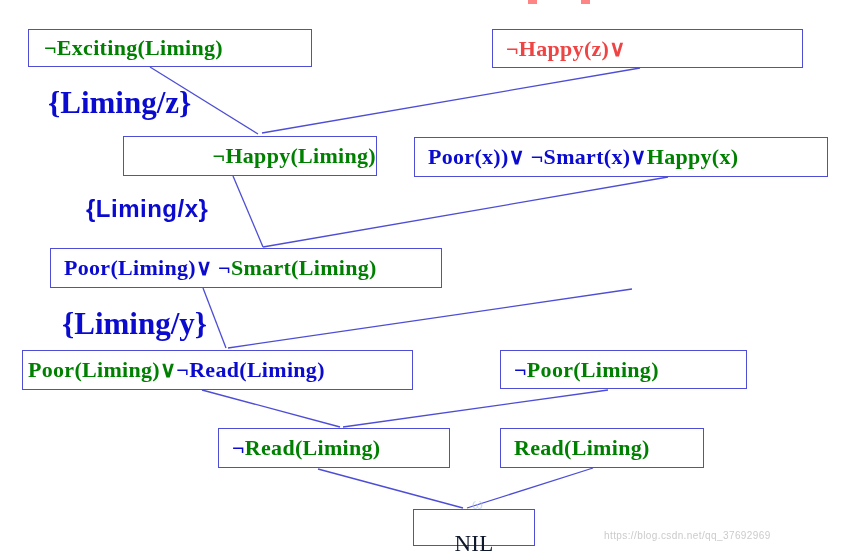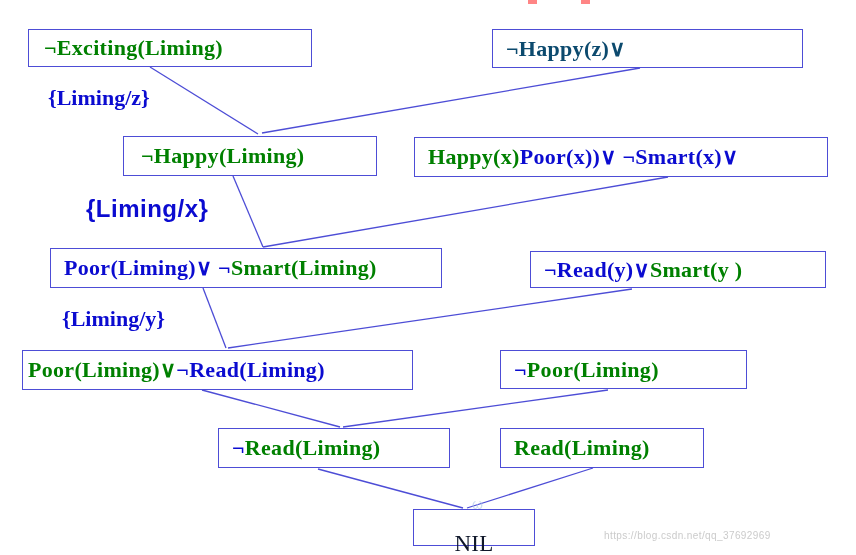--- a/index.html
+++ b/index.html
@@ -10,21 +10,21 @@
   svg.lines{position:absolute;left:0;top:0;width:856px;height:555px;pointer-events:none;}
   svg.lines line{stroke:var(--border-blue,#4d4dd6);stroke-width:1.3;}
   .node{
     position:absolute;display:flex;align-items:center;box-sizing:border-box;
     background:#fff;border:1.5px solid var(--border-blue,#4d4dd6);
     padding-left:13px;white-space:nowrap;
     font-weight:bold;font-size:22px;letter-spacing:.3px;
   }
   .node.center{justify-content:center;padding-left:0;font-weight:normal;font-size:23px;}
   .subst{position:absolute;font-weight:bold;color:#0b0bd0;white-space:nowrap;}
-  .subst.serif{font-family:"Liberation Serif",serif;font-size:22px;}
+  .subst.serif{font-family:"Liberation Serif",serif;font-size:31px;}
   .subst.sans{font-family:"Liberation Sans",sans-serif;font-size:24px;letter-spacing:.5px;}
   .red-artifact{position:absolute;top:0;height:4px;width:9px;background:#ff8585;}
   .watermark{
     position:absolute;left:604px;top:530px;
     font-family:"Liberation Sans",sans-serif;font-size:10px;
     color:#cbcbcb;letter-spacing:.4px;white-space:nowrap;
   }
   .wm-glyph{
     position:absolute;left:472px;top:496px;
     font-family:"Liberation Sans",sans-serif;font-size:14px;color:#a9c4ea;opacity:.6;
@@ -48,42 +48,38 @@
     <line x1="593" y1="468" x2="467" y2="508"></line>
   </svg>
 
   <div class="red-artifact" style="left:528px;"></div>
   <div class="red-artifact" style="left:581px;"></div>
 
   <div class="node" style="left:28px;top:29px;width:284px;height:38px;padding-left:15px;">
     <span class="seg" style="color: rgb(0, 128, 0);">¬Exciting(Liming)</span>
   </div>
   <div class="node" style="left:492px;top:29px;width:311px;height:39px;">
-    <span class="seg" style="color: #0c4a6e;">¬Happy(z)∨</span>
+    <span class="seg" style="color: #ef4444;">¬Happy(z)∨</span>
   </div>
 
   <div class="subst serif" style="left:48px;top:85px;">{Liming/z}</div>
 
-  <div class="node" style="left:123px;top:136px;width:254px;height:40px;padding-left:17px;">
+  <div class="node" style="left:123px;top:136px;width:254px;height:40px;padding-left:17px;justify-content:flex-end;">
     <span class="seg" style="color: rgb(0, 128, 0);">¬Happy(Liming)</span>
   </div>
   <div class="node" style="left:414px;top:137px;width:414px;height:40px;">
+    <span class="seg" style="color: rgb(11, 11, 208);">Poor(x))∨ ¬Smart(x)∨</span>
     <span class="seg" style="color: rgb(0, 128, 0);">Happy(x)</span>
-    <span class="seg" style="color: rgb(11, 11, 208);">Poor(x))∨ ¬Smart(x)∨</span>
   </div>
 
   <div class="subst sans" style="left:86px;top:195px;">{Liming/x}</div>
 
   <div class="node" style="left:50px;top:248px;width:392px;height:40px;">
     <span class="seg" style="color: rgb(11, 11, 208);">Poor(Liming)∨ ¬</span>
     <span class="seg" style="color: rgb(0, 128, 0);">Smart(Liming)</span>
-  </div>
-  <div class="node" style="left:530px;top:251px;width:296px;height:37px;">
-    <span class="seg" style="color: rgb(11, 11, 208);">¬Read(y)∨</span>
-    <span class="seg" style="color: rgb(0, 128, 0);">Smart(y )</span>
   </div>
 
   <div class="subst serif" style="left:62px;top:306px;">{Liming/y}</div>
 
   <div class="node" style="left:22px;top:350px;width:391px;height:40px;padding-left:5px;">
     <span class="seg" style="color: rgb(0, 128, 0);">Poor(Liming)∨ </span>
     <span class="seg" style="color: rgb(11, 11, 208);">¬Read(Liming)</span>
   </div>
   <div class="node" style="left:500px;top:350px;width:247px;height:39px;">
     <span class="seg" style="color: rgb(11, 11, 208);">¬</span>

